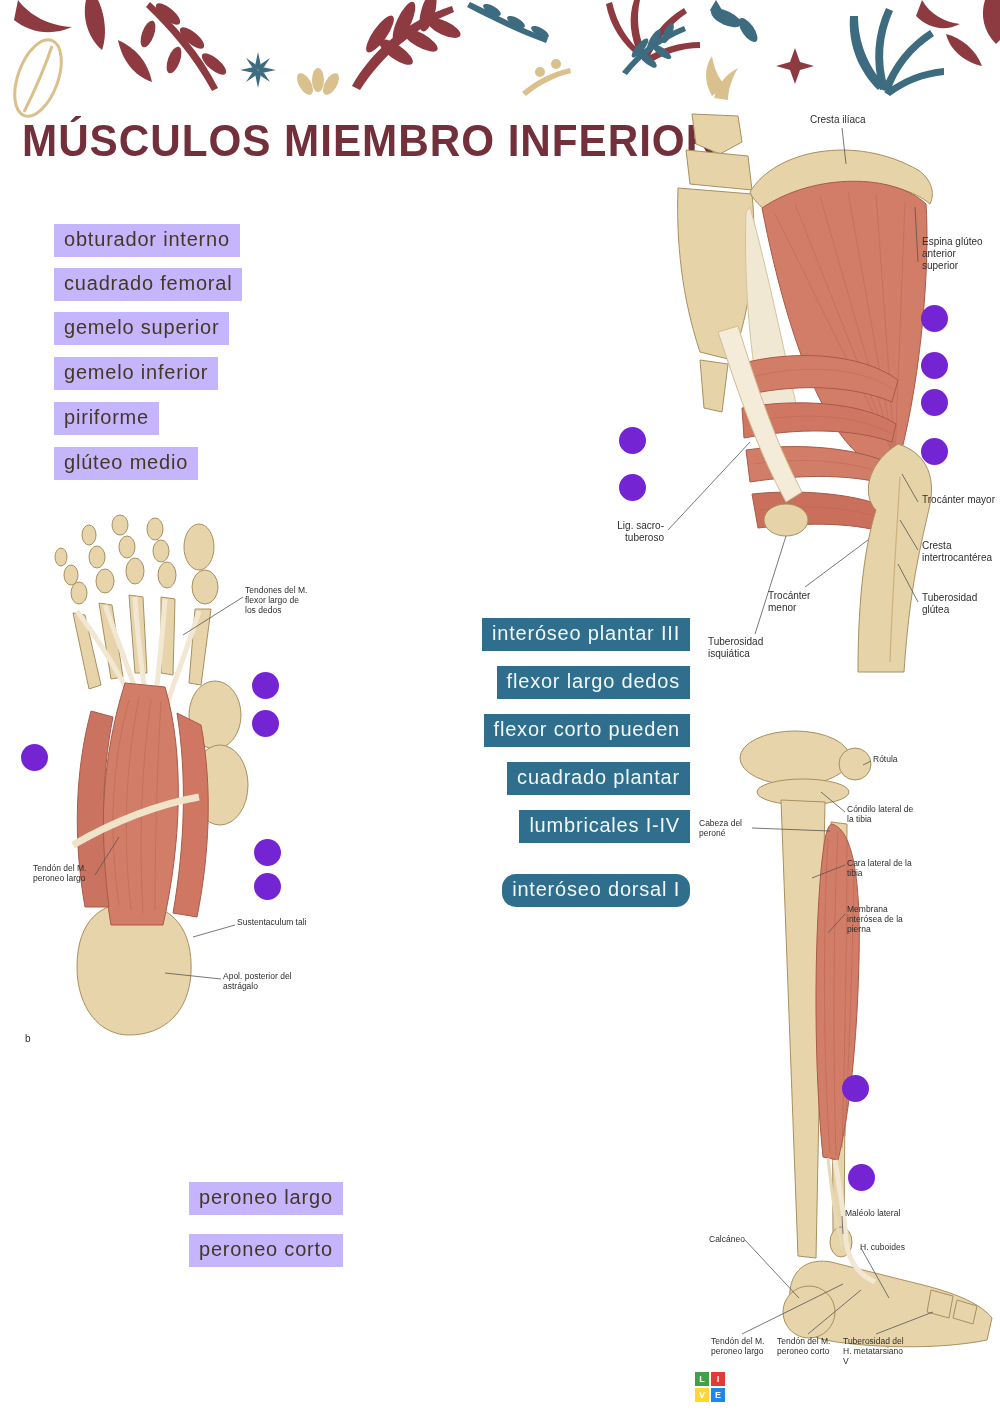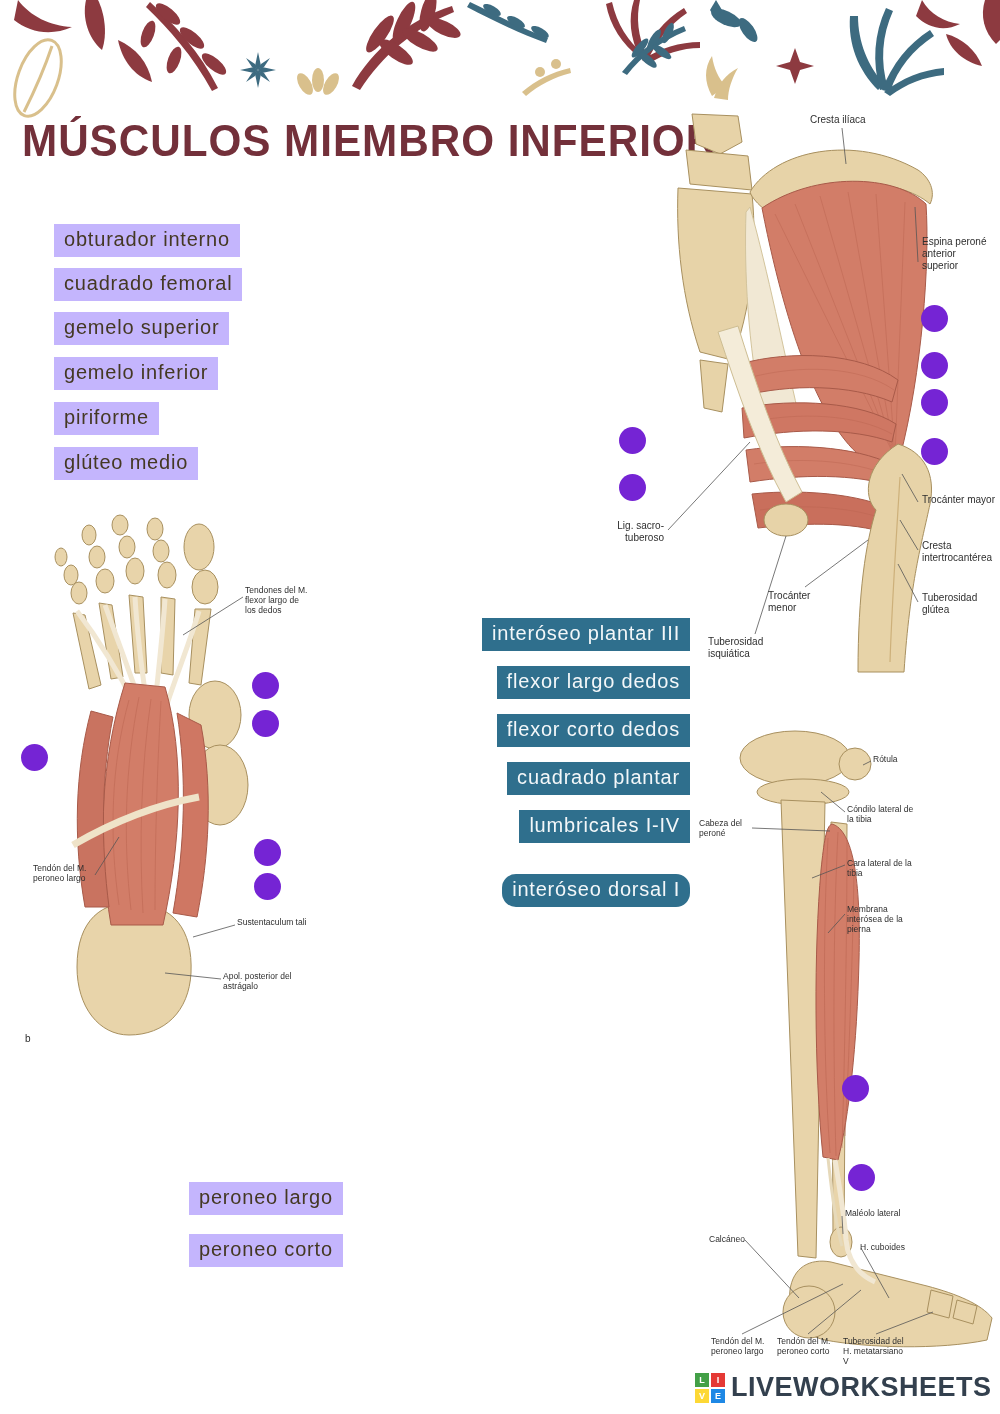--- a/index.html
+++ b/index.html
@@ -137,21 +137,21 @@
 
   <div class="drag tan" style="left:30px; top:224px;">obturador interno</div>
   <div class="drag tan" style="left:30px; top:268px;">cuadrado femoral</div>
   <div class="drag tan" style="left:30px; top:312px;">gemelo superior</div>
   <div class="drag tan" style="left:30px; top:357px;">gemelo inferior</div>
   <div class="drag tan" style="left:30px; top:402px;">piriforme</div>
   <div class="drag tan" style="left:30px; top:447px;">glúteo medio</div>
 
   <div class="drag teal" style="right:310px; top:666px;">flexor largo dedos</div>
   <div class="drag teal" style="right:310px; top:618px;">interóseo plantar III</div>
-  <div class="drag teal" style="right:310px; top:714px;">flexor corto dedos</div>
+  <div class="drag teal" style="right:310px; top:714px;">flexor corto pueden</div>
   <div class="drag teal" style="right:310px; top:762px;">cuadrado plantar</div>
   <div class="drag teal" style="right:310px; top:810px;">lumbricales I-IV</div>
   <div class="drag teal" style="right:310px; top:874px;border-radius:14px;">interóseo dorsal I</div>
 
   <div class="drag tan" style="left:165px; top:1182px;">peroneo largo</div>
   <div class="drag tan" style="left:165px; top:1234px;">peroneo corto</div>
 
   <div class="figure" style="left:600px; top:112px; width:400px; height:565px;">
     <svg width="400" height="565" viewBox="0 0 400 565">
       <g fill="#e7d3a8" stroke="#a8905f" stroke-width="1">
@@ -198,21 +198,21 @@
         <line x1="318" y1="150" x2="315" y2="95"></line>
         <line x1="318" y1="390" x2="302" y2="362"></line>
         <line x1="318" y1="438" x2="300" y2="408"></line>
         <line x1="318" y1="490" x2="298" y2="452"></line>
         <line x1="68" y1="418" x2="150" y2="330"></line>
         <line x1="205" y1="475" x2="268" y2="428"></line>
         <line x1="155" y1="522" x2="186" y2="424"></line>
       </g>
     </svg>
     <span class="fig-label nw" style="left:210px; top:2px;">Cresta ilíaca</span>
-    <span class="fig-label" style="left:322px; top:124px; width:72px;">Espina peroné anterior superior</span>
+    <span class="fig-label" style="left:322px; top:124px; width:72px;">Espina glúteo anterior superior</span>
     <span class="fig-label nw" style="left:322px; top:382px;">Trocánter mayor</span>
     <span class="fig-label" style="left:322px; top:428px; width:75px;">Cresta intertrocantérea</span>
     <span class="fig-label" style="left:322px; top:480px; width:75px;">Tuberosidad glútea</span>
     <span class="fig-label r" style="left:2px; top:408px; width:62px;">Lig. sacro-tuberoso</span>
     <span class="fig-label c" style="left:168px; top:478px; width:70px;">Trocánter menor</span>
     <span class="fig-label c" style="left:108px; top:524px; width:90px;">Tuberosidad isquiática</span>
   </div>
 
   <div class="figure" style="left:15px; top:505px; width:300px; height:555px;">
     <svg width="300" height="555" viewBox="0 0 300 555">
@@ -337,16 +337,15 @@
   <div class="dot" style="left:842px; top:1075px;"></div>
   <div class="dot" style="left:848px; top:1164px;"></div>
 
   <div class="footer">
     <div class="lw-grid">
       <span style="background:#43a047;">L</span>
       <span style="background:#e53935;">I</span>
       <span style="background:#fdd835;">V</span>
       <span style="background:#1e88e5;">E</span>
     </div>
-    <div class="lw-text">LIVEWORKSHEETS</div>
   </div>
 
 </div>
 
 </body></html>

